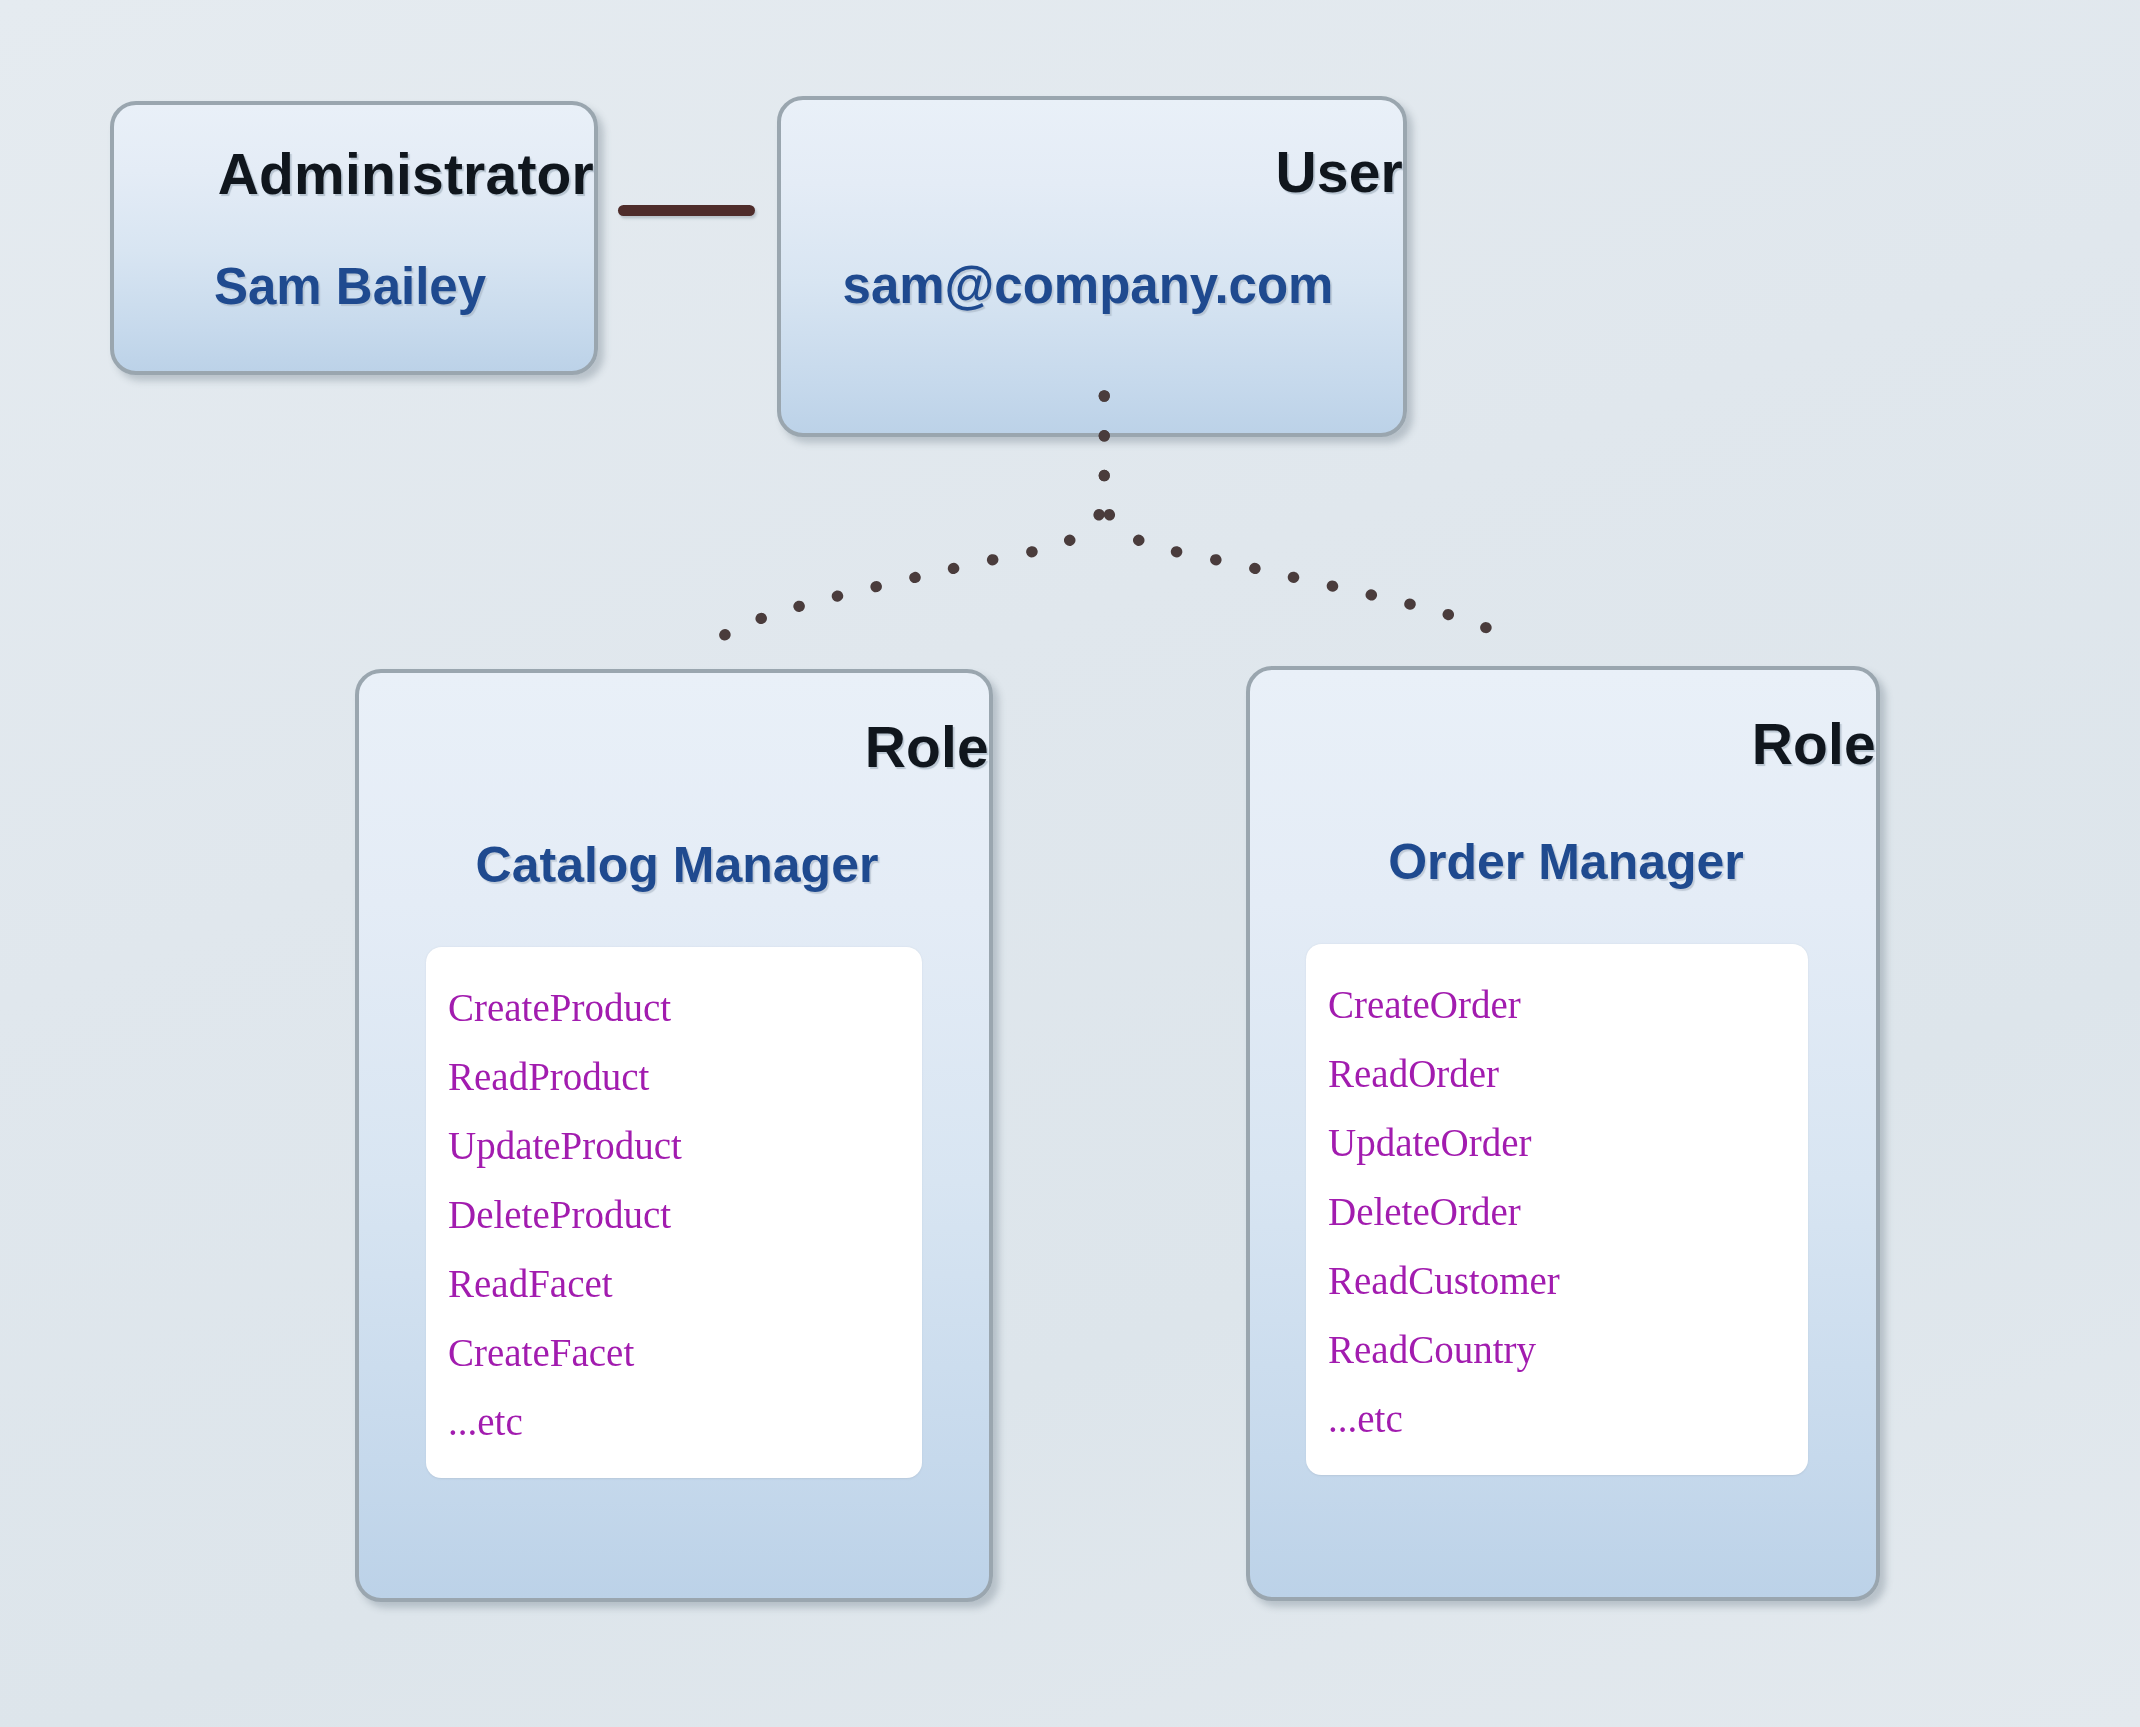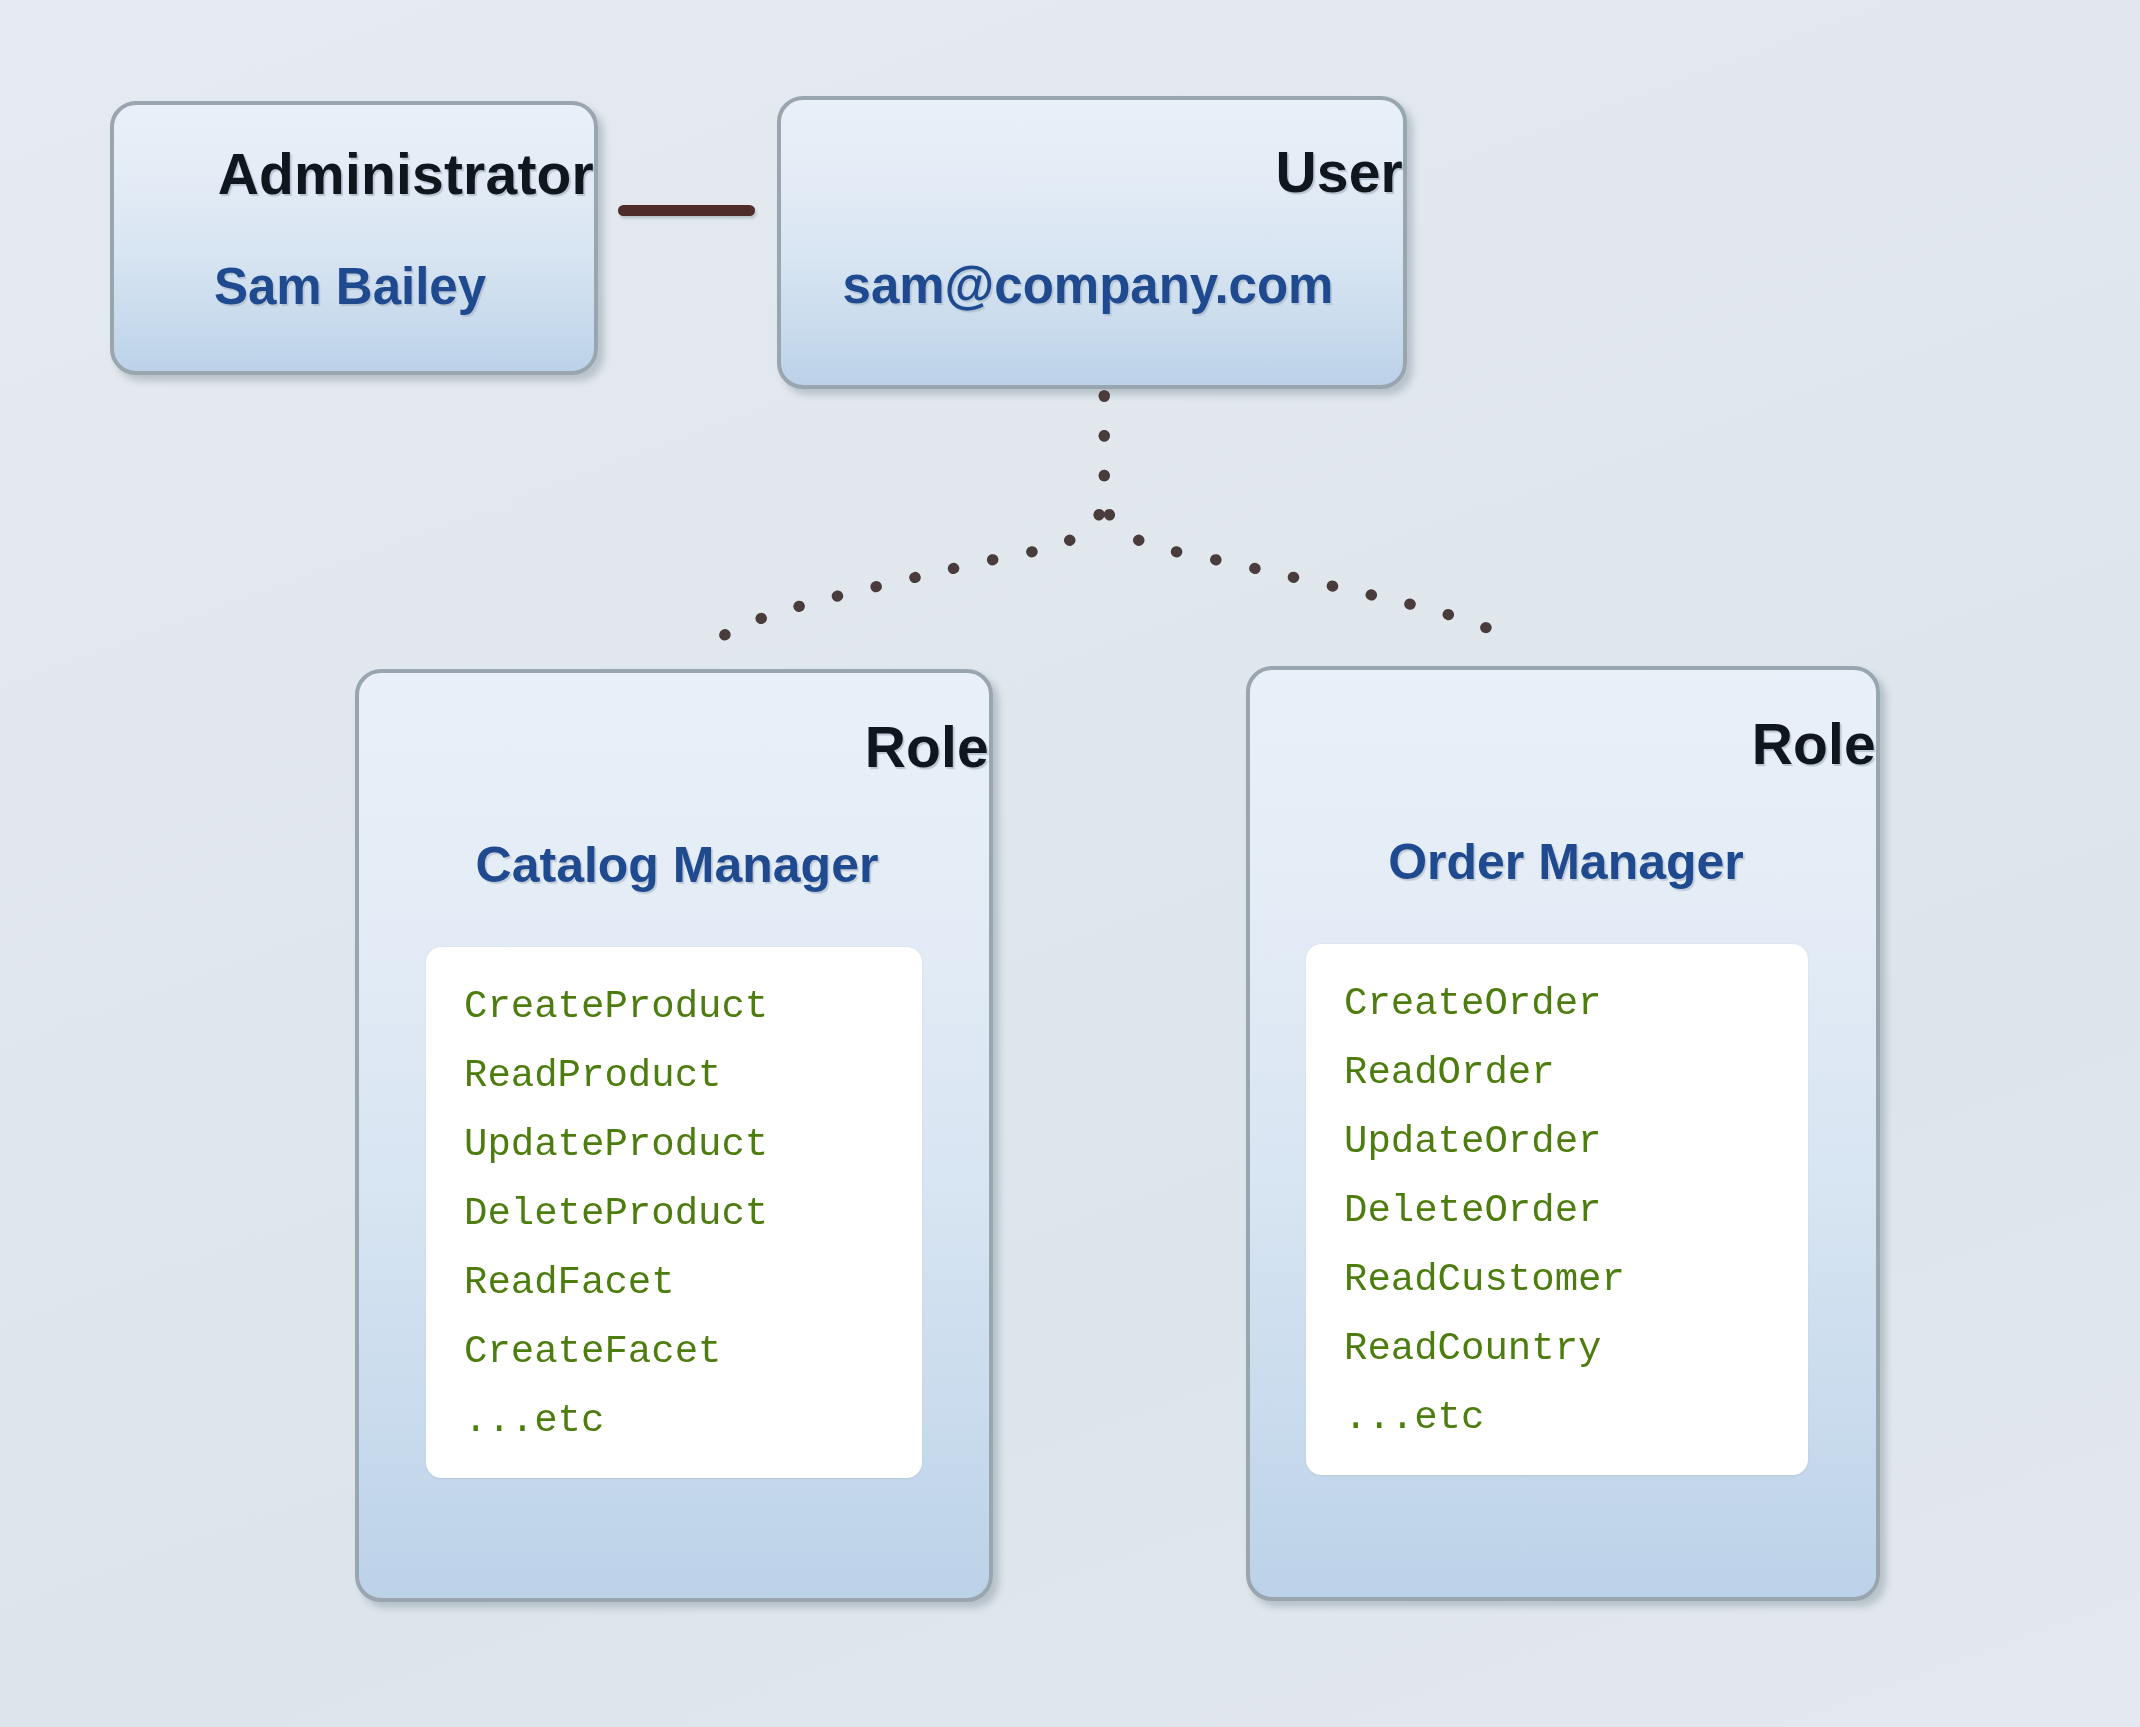--- a/index.html
+++ b/index.html
@@ -63,21 +63,21 @@
   }
   #admin-card .card-value {
     top: 152px;
     font-size: 51px;
   }
 
   #user-card {
     left: 777px;
     top: 96px;
     width: 630px;
-    height: 293px;
+    height: 341px;
   }
   #user-card .card-type {
     top: 39px;
     font-size: 57px;
   }
   #user-card .card-value {
     top: 156px;
     font-size: 51px;
   }
 
@@ -142,25 +142,25 @@
     background: #ffffff;
     border-radius: 15.4px;
     padding: 26px 0 22px 0;
     box-shadow: 0 0.9px 1.7px rgba(120,135,150,0.18);
   }
   #role-order-card .perm-panel {
     left: 56px;
     right: 68px;
   }
   .perm-item {
-    font-family: Liberation Mono, monospace;
+    font-family: Liberation Serif, serif;
     font-size: 39px;
     line-height: 69px;
-    color: #4d7c0f;
-    padding-left: 38px;
+    color: #a21caf;
+    padding-left: 22px;
     white-space: pre;
   }
 </style>
 </head>
 <body>
 
 <div id="canvas">
 
   <div class="card" id="admin-card">
     <div class="card-type">Administrator</div>

